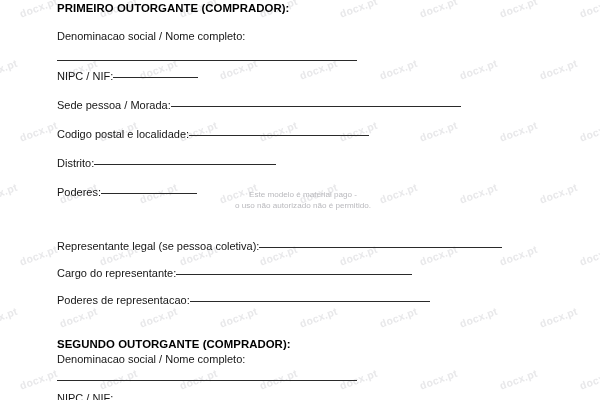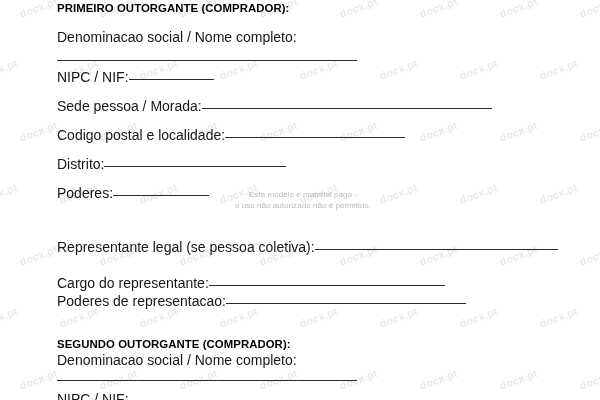--- a/index.html
+++ b/index.html
@@ -45,21 +45,21 @@
     left: 0;
     top: 0;
     width: 600px;
     height: 400px;
     z-index: 2;
   }
 
   .row {
     position: absolute;
     white-space: nowrap;
-    font-size: 14px;
+    font-size: 11px;
     color: #1a1a1a;
     line-height: 1.1;
   }
   .heading {
     font-weight: 700;
     font-size: 11.4px;
     color: #000000;
     letter-spacing: 0.05px;
   }
   .field-label {
@@ -186,21 +186,21 @@
 
   <div class="row" style="left:57px; top:186px;">
     <span class="field-label">Poderes:</span><span class="rule-inline" style="width:96px;"></span>
   </div>
 
 
   <div class="row" style="left:57px; top:240px;">
     <span class="field-label">Representante legal (se pessoa coletiva):</span><span class="rule-inline" style="width:243px;"></span>
   </div>
 
-  <div class="row" style="left:57px; top:276px;">
+  <div class="row" style="left:57px; top:267px;">
     <span class="field-label">Cargo do representante:</span><span class="rule-inline" style="width:236px;"></span>
   </div>
 
   <div class="row" style="left:57px; top:294px;">
     <span class="field-label">Poderes de representacao:</span><span class="rule-inline" style="width:240px;"></span>
   </div>
 
   <div class="row heading" style="left:57px; top:338px;">SEGUNDO OUTORGANTE (COMPRADOR):</div>
 
   <div class="row" style="left:57px; top:353px;">

